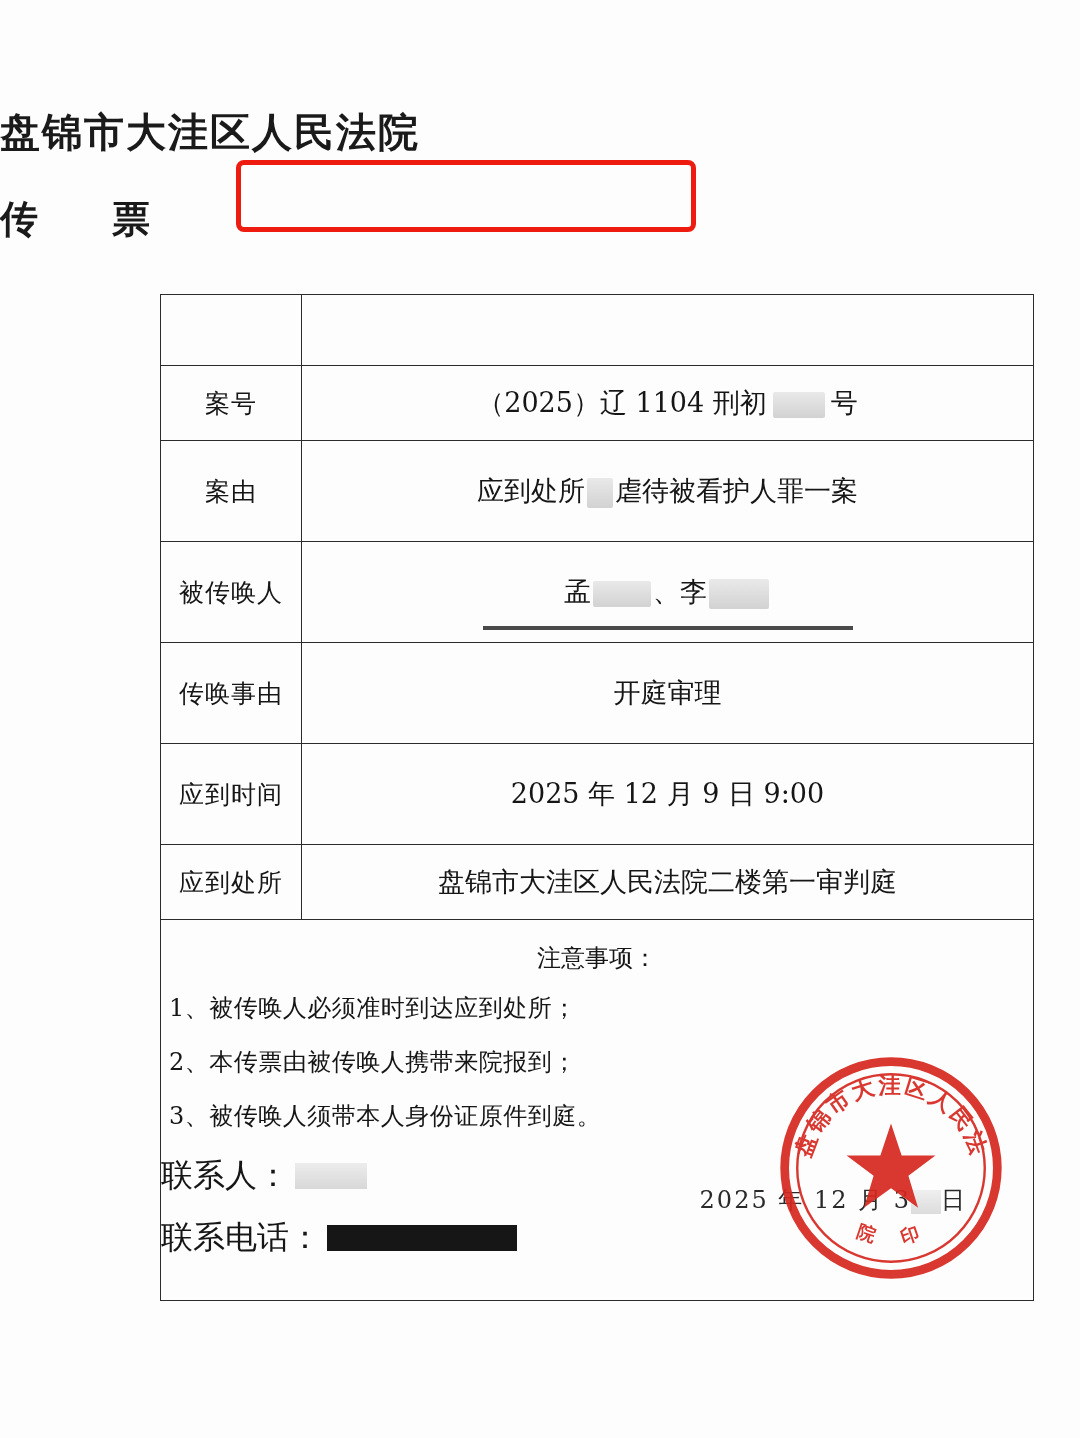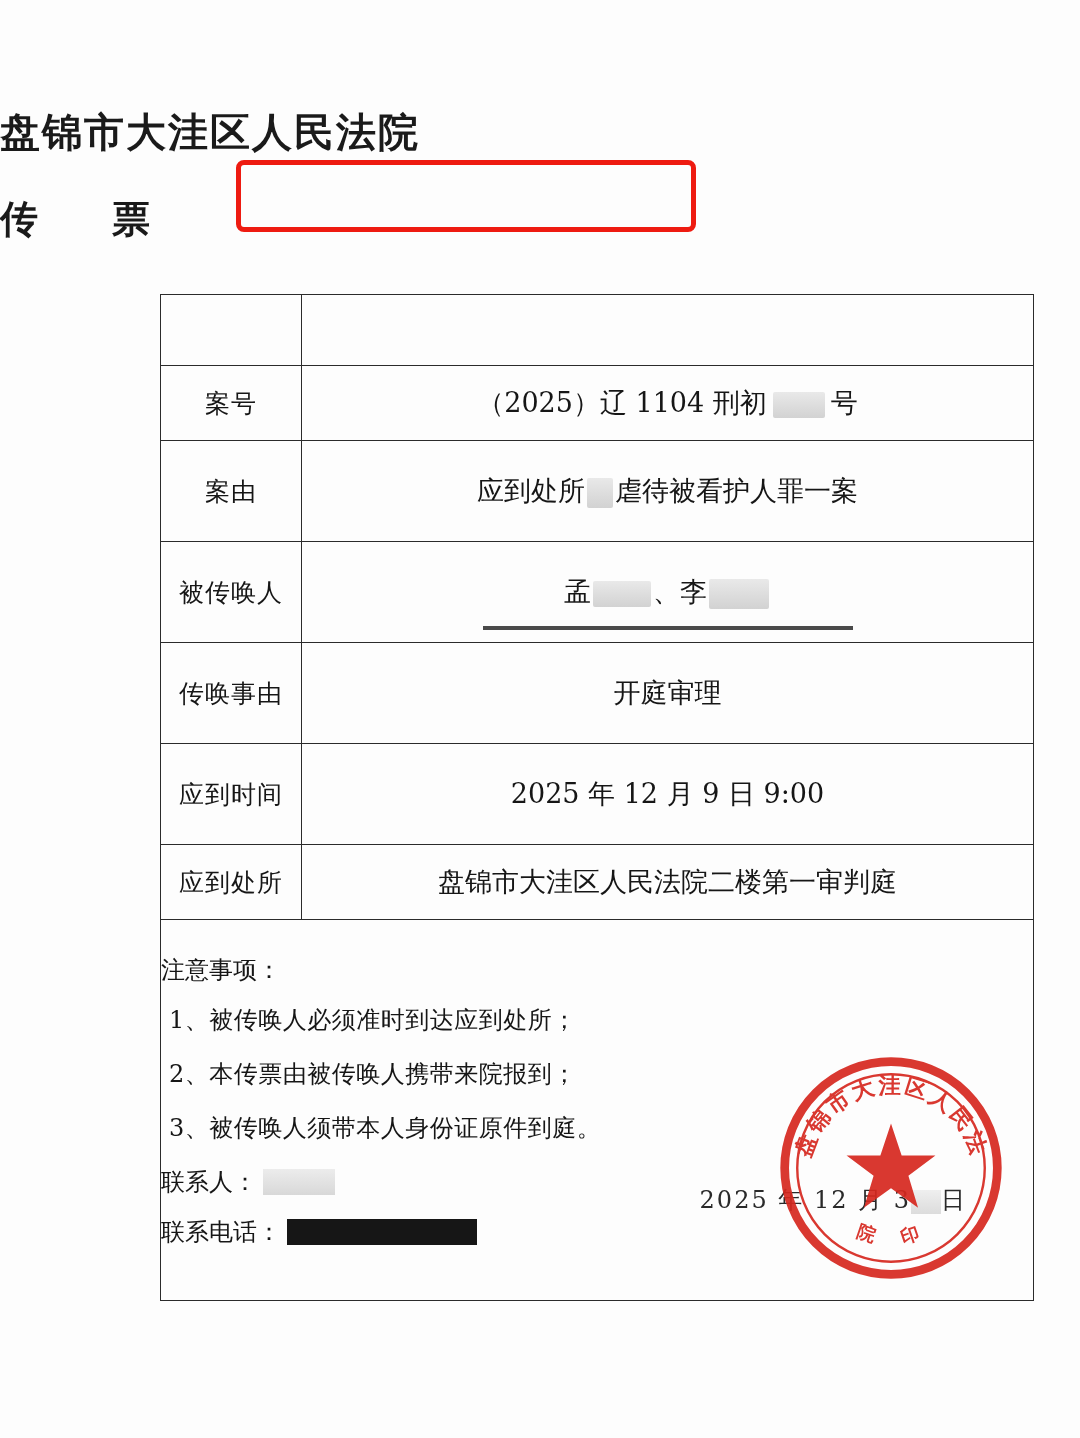--- a/index.html
+++ b/index.html
@@ -124,30 +124,31 @@
   .notes-cell {
     height: 380px;
     vertical-align: top;
     padding: 18px 26px 0 22px;
     position: relative;
   }
   .notes-title {
     font-size: 24px;
     color: #161616;
     margin-bottom: 18px;
+    text-align: center;
   }
   .note-line {
     font-size: 24px;
     color: #161616;
     margin-bottom: 22px;
     letter-spacing: .5px;
     margin-left: 8px;
   }
   .contact-line {
-    font-size: 24px;
+    font-size: 32px;
     color: #161616;
     margin-bottom: 18px;
     display: flex;
     align-items: center;
   }
   .contact-line .redact-person {
     display: inline-block;
     width: 72px; height: 26px;
     background: linear-gradient(180deg,#ececec,#d8d8d8);
     margin-left: 6px;

